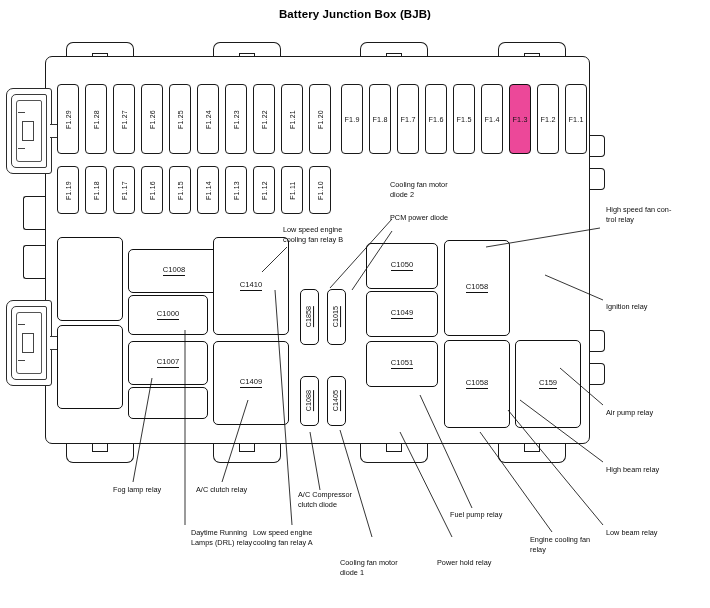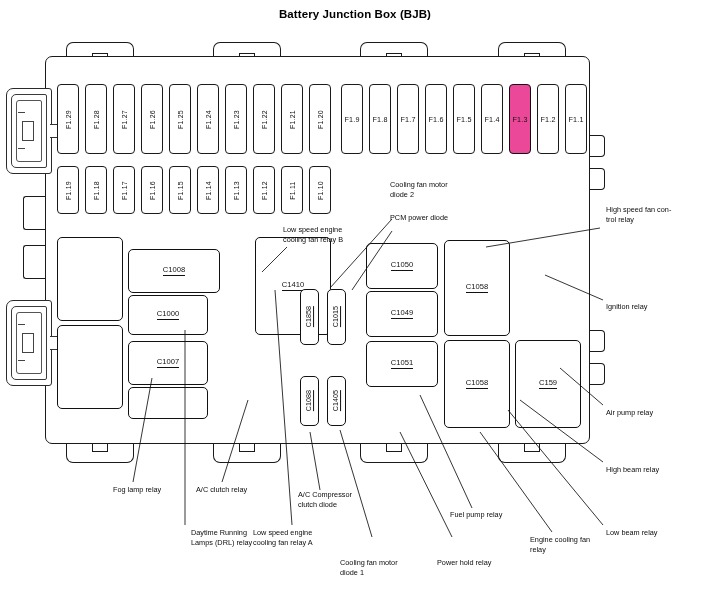--- a/index.html
+++ b/index.html
@@ -380,22 +380,25 @@
       <span class="blbl">C1008</span>
     </div>
   <div class="block" style="left:128px; top:295px; width:80px; height:40px;">
       <span class="blbl">C1000</span>
     </div>
   <div class="block" style="left:128px; top:341px; width:80px; height:44px;">
       <span class="blbl">C1007</span>
     </div>
   <div class="block" style="left:128px; top:387px; width:80px; height:32px;"></div>
 
-  <div class="block" style="left:213px; top:237px; width:76px; height:98px;margin-left:42px;">
+  <div class="block" style="left:213px; top:237px; width:76px; height:98px;">
       <span class="blbl">C1410</span>
+    </div>
+  <div class="block" style="left:213px; top:341px; width:76px; height:84px;">
+      <span class="blbl">C1409</span>
     </div>
 
   <div class="block vert" style="left:300px; top:289px; width:19px; height:56px;">
       <span class="blbl">C1858</span>
     </div>
   <div class="block vert" style="left:327px; top:289px; width:19px; height:56px;">
       <span class="blbl">C1015</span>
     </div>
   <div class="block vert" style="left:300px; top:376px; width:19px; height:50px;">
       <span class="blbl">C1088</span>

